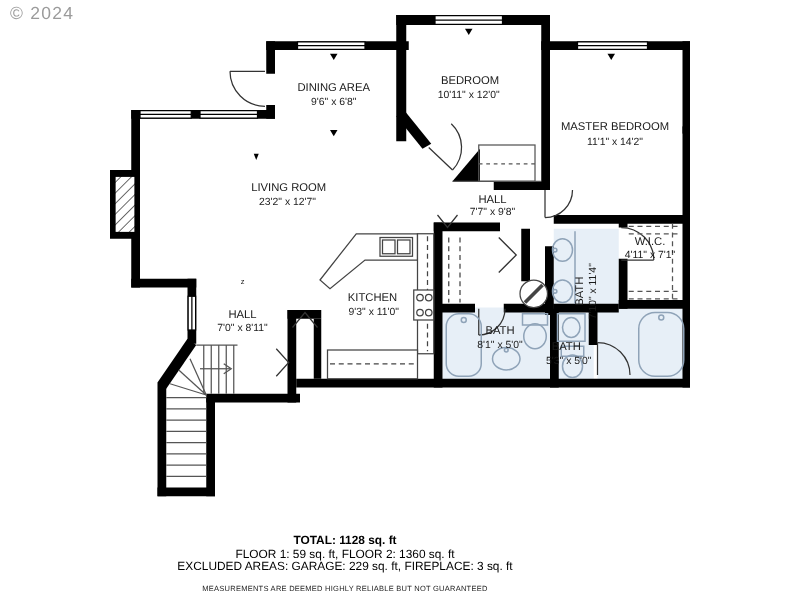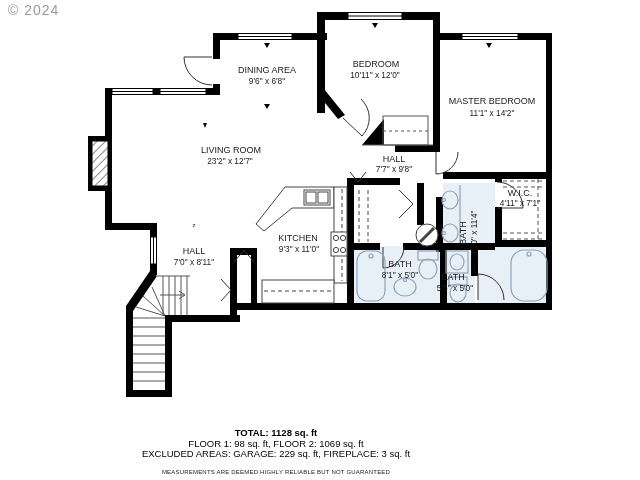--- a/index.html
+++ b/index.html
@@ -286,18 +286,18 @@
         <text class="room-name" x="0" y="0">BATH</text>
         <text class="room-dims" x="0" y="11">7'10" x 11'4"</text>
       </g>
 
       <text x="194" y="227" style="font-size:6px">z</text>
     </g>
   </svg>
 
   <div class="footer">
     <div class="total">TOTAL: 1128 sq. ft</div>
-    <div>FLOOR 1: 98 sq. ft, FLOOR 2: 1069 sq. ft</div>
+    <div>FLOOR 1: 59 sq. ft, FLOOR 2: 1360 sq. ft</div>
     <div>EXCLUDED AREAS: GARAGE: 229 sq. ft, FIREPLACE: 3 sq. ft</div>
     <div class="disclaimer">MEASUREMENTS ARE DEEMED HIGHLY RELIABLE BUT NOT GUARANTEED</div>
   </div>
 
 </div>
 
 </body></html>

